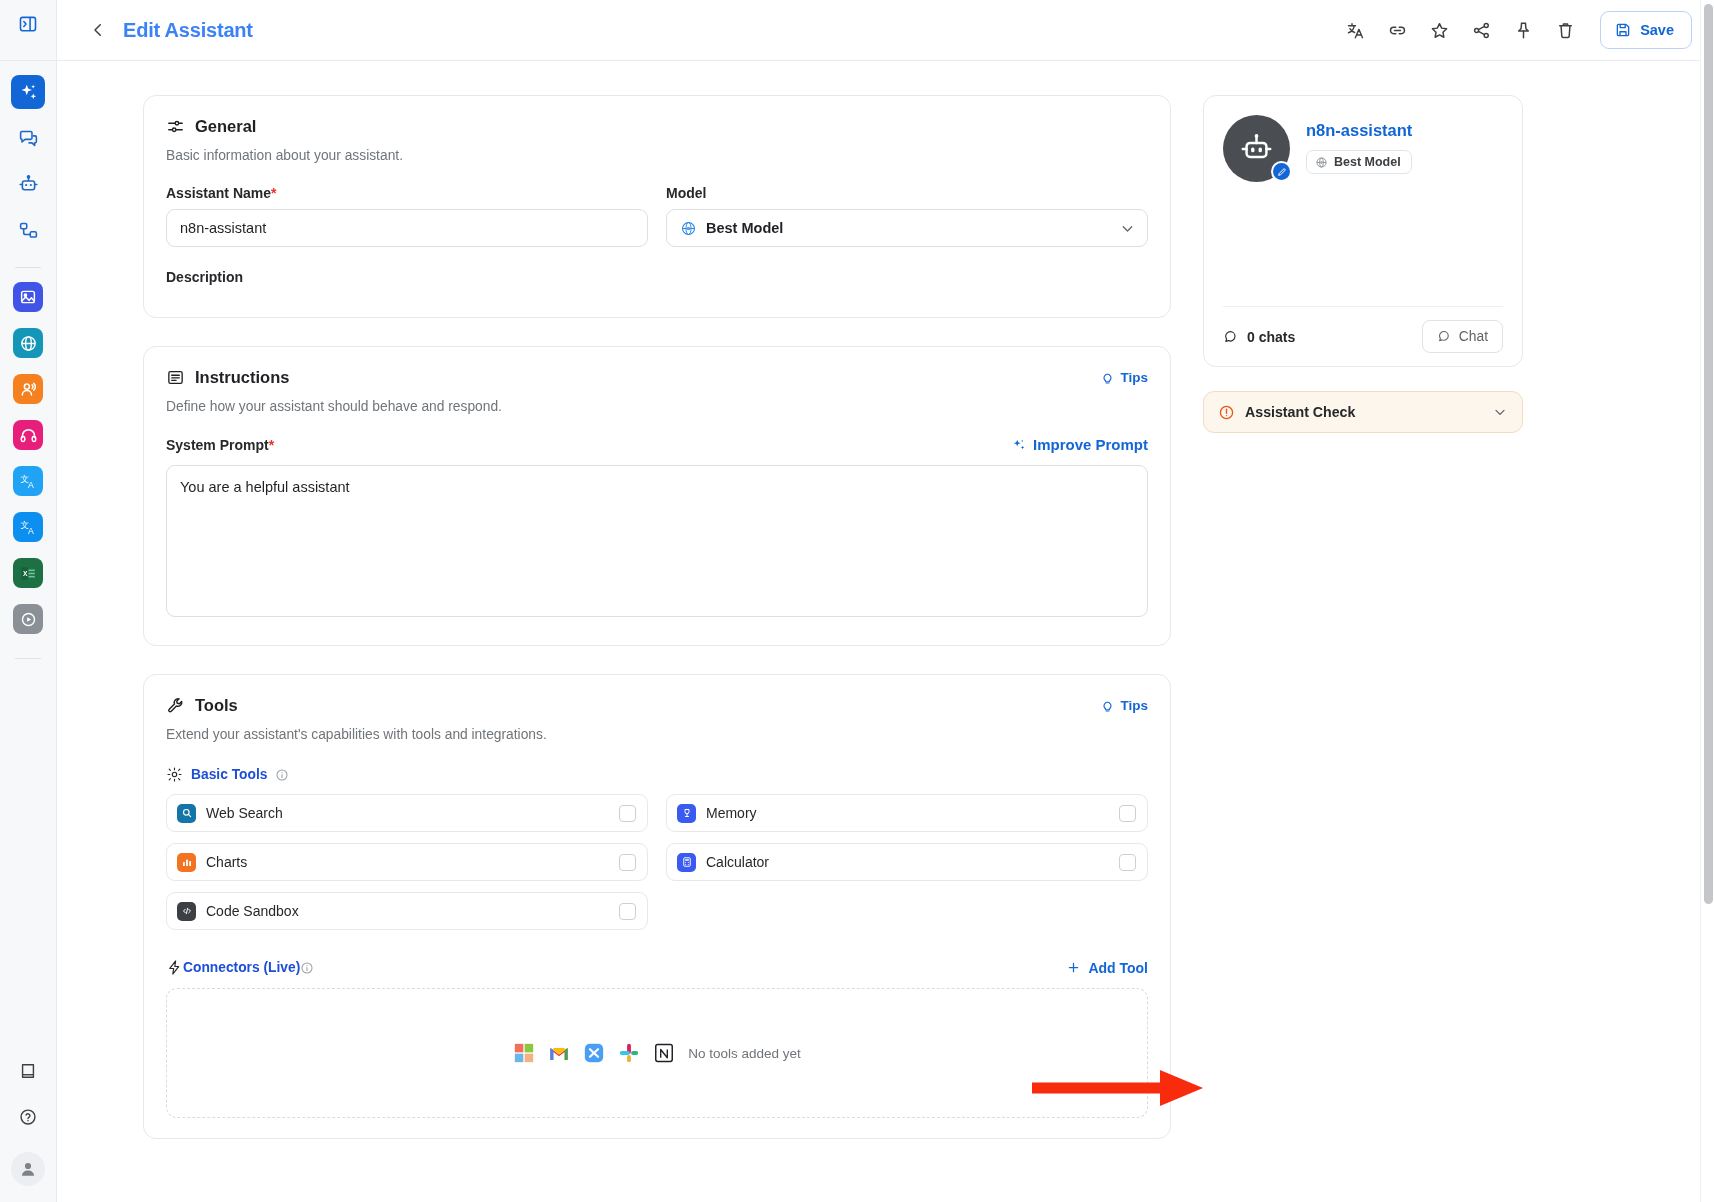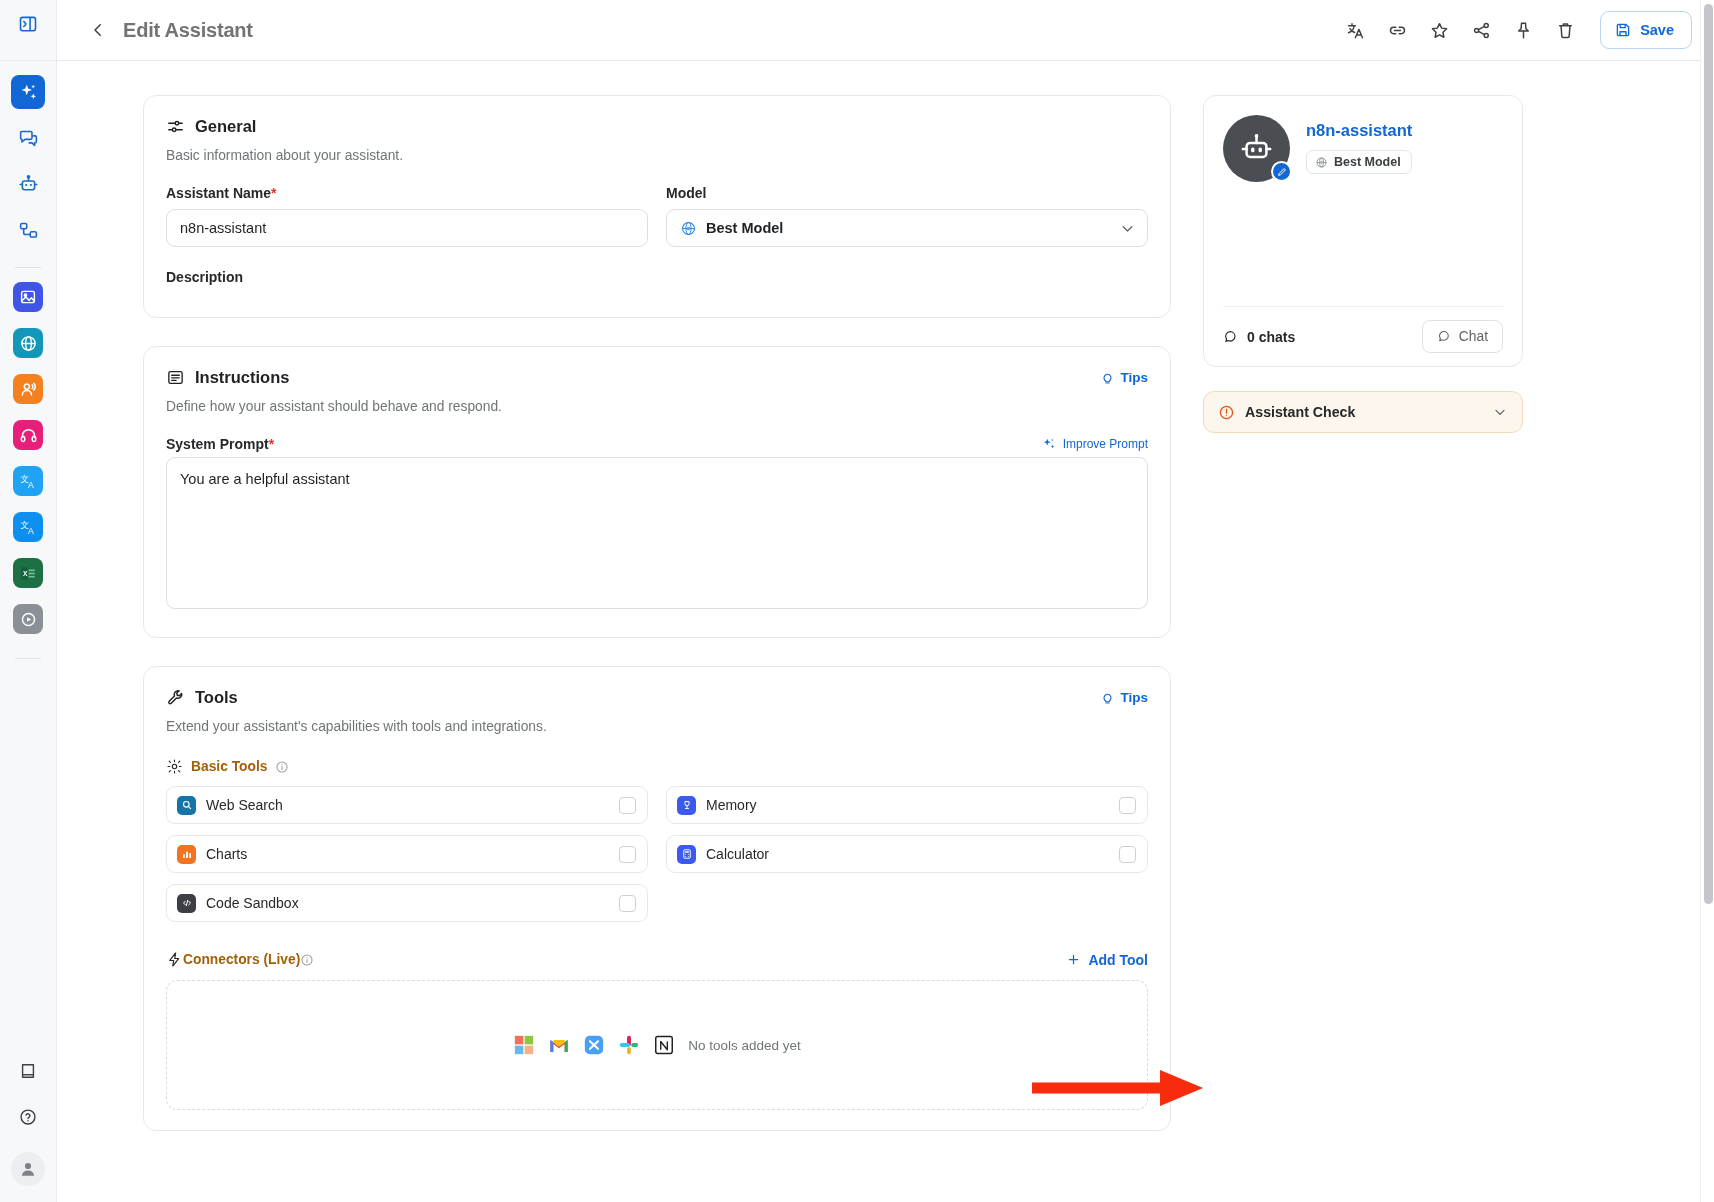--- a/index.html
+++ b/index.html
@@ -45,21 +45,21 @@
 
   
   .main { flex: 1; display: flex; flex-direction: column; min-width: 0; position: relative; }
   .topbar {
     height: 61px; flex: 0 0 61px;
     border-bottom: 1px solid #e8eaed;
     display: flex; align-items: center; padding: 0 22px 0 28px;
     background: #fff;
   }
   .back-btn { width: 26px; height: 26px; display:flex; align-items:center; justify-content:center; cursor: pointer; color:#3c4043; }
-  .page-title { font-size: 20px; font-weight: 700; color: #737373; margin-left: 12px; letter-spacing: -.2px; }
+  .page-title { font-size: 20px; font-weight: 700; color: #3b82f6; margin-left: 12px; letter-spacing: -.2px; }
   .topbar-spacer { flex: 1; }
   .tb-icon {
     width: 38px; height: 38px; margin-left: 4px;
     display: flex; align-items: center; justify-content: center;
     border-radius: 7px; cursor: pointer; color: #3c4043;
   }
   .save-btn {
     margin-left: 16px; height: 38px; padding: 0 17px 0 13px;
     border: 1px solid #b9d4f5; border-radius: 9px; background: #fff;
     display: flex; align-items: center; gap: 8px;
@@ -111,30 +111,30 @@
   .textarea {
     width: 100%; border: 1px solid #dcdfe3; border-radius: 9px;
     background: #fff; padding: 11px 13px; font-size: 14.5px;
     color: #1f2124; font-family: "Liberation Sans", sans-serif;
     outline: none; resize: none; line-height: 1.45;
   }
   .textarea::placeholder { color: #9aa0a6; }
   .desc-area { height: 85px; }
   .prompt-area { height: 152px; }
   .mt22 { margin-top: 22px; }
-  .label-row { display: flex; margin-bottom: 5px; }
+  .label-row { display: flex; margin-bottom: 12px; }
   .label-row .sp { flex: 1; }
   .improve {
     display: flex; align-items: center; gap: 6px;
-    color: #1366d6; font-size: 12px; font-weight: 400; cursor: pointer;
+    color: #1366d6; font-size: 15px; font-weight: 700; cursor: pointer;
   }
 
   
   .sub-head { display: flex; align-items: center; gap: 8px; margin-top: 24px; }
-  .sub-head-title { font-size: 13.8px; font-weight: 700; color: #a16207; }
+  .sub-head-title { font-size: 13.8px; font-weight: 700; color: #1d4ed8; }
   .tools-grid { display: grid; grid-template-columns: 1fr 1fr; gap: 11px 18px; margin-top: 11px; }
   .tool-row {
     height: 38px; border: 1px solid #e6e8eb; border-radius: 9px;
     display: flex; align-items: center; padding: 0 11px 0 10px; cursor: pointer;
     background: #fff;
   }
   .tool-ico { width: 19px; height: 19px; border-radius: 5px; display:flex; align-items:center; justify-content:center; color:#fff; flex:0 0 19px;}
   .tool-name { font-size: 14px; color: #26282b; margin-left: 10px; }
   .tool-sp { flex: 1; }
   .cbox { width: 17px; height: 17px; border: 1px solid #ccd0d5; border-radius: 4px; background:#fff; cursor:pointer;}

